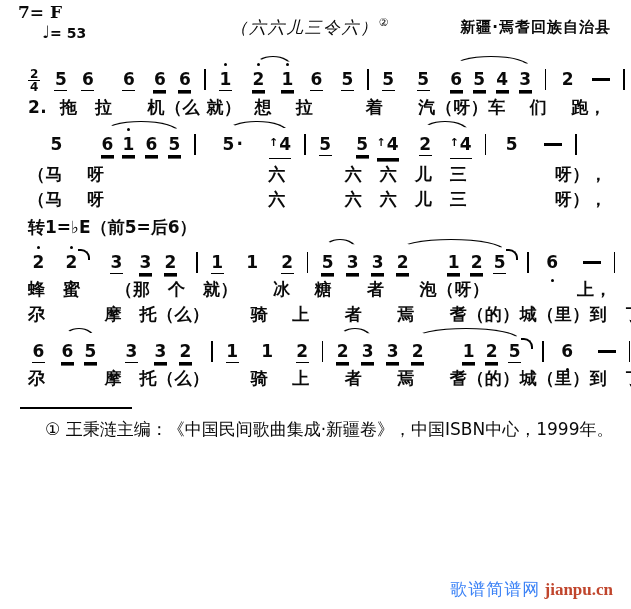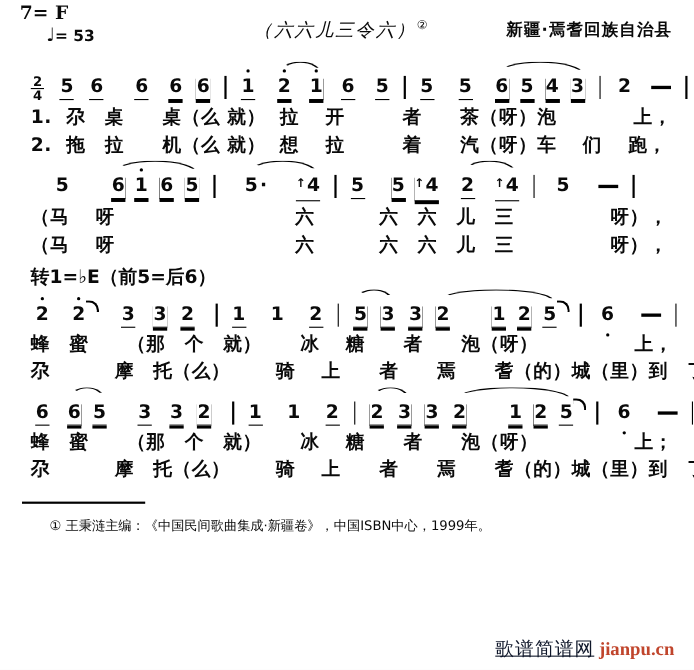--- a/index.html
+++ b/index.html
@@ -58,21 +58,21 @@
   .dash::after{content:"";position:absolute;left:0;right:0;top:9px;height:2.5px;background:#000;}
   .slur{position:absolute;top:0;height:11px;box-sizing:border-box;
     border:2px solid transparent;border-top:1.8px solid #000;
     border-radius:50% / 100% 100% 0 0;}
   .lyric{font-size:17px;line-height:25px;white-space:pre;font-weight:600;
     letter-spacing:0.5px;font-family:"DejaVu Sans",sans-serif;}
   
   .credit{text-align:right;padding-right:22px;margin-top:10px;font-weight:bold;
     font-size:15px;font-family:"DejaVu Sans",sans-serif;letter-spacing:1px;}
   .footrule{width:112px;height:1.6px;background:#000;margin:16px 0 9px 20px;}
-  .footnote{padding-left:45px;font-size:12px;line-height:23px;
+  .footnote{padding-left:45px;font-size:17px;line-height:23px;
     font-family:"DejaVu Sans",sans-serif;}
   .watermark{position:absolute;right:18px;bottom:8px;font-size:17px;}
   .watermark .site{color:#8b8b8b;letter-spacing:1px;}
   .watermark .url{font-weight:bold;font-family:Liberation Serif, serif;}
 </style>
 </head>
 <body>
 
 <div class="page">
 
@@ -80,43 +80,41 @@
   <div class="meta">
     <div class="key-sig">7= F</div>
     <div class="tempo"><span class="note-glyph">♩</span><span>= 53</span></div>
     <div class="subtitle"><span>（六六儿三令六）</span><sup>②</sup></div>
     <div class="region">新疆·焉耆回族自治县</div>
   </div>
 
   <div id="score">
       <div class="system">
         <div class="note-row"><span class="timesig"><span class="ts-top">2</span><span class="ts-bot">4</span></span><span class="note u1"><span class="digit">5</span></span><span class="note u1" style="margin-left: 10px;"><span class="digit">6</span></span><span class="note u1" style="margin-left: 24px;"><span class="digit">6</span></span><span class="note u2" style="margin-left: 14px;"><span class="digit">6</span></span><span class="note u2" style="margin-left: 8px;"><span class="digit">6</span></span><span class="barline"></span><span class="note u1"><span class="digit">1</span><i class="hi"></i></span><span class="note u2" style="margin-left: 16px;"><span class="digit">2</span><i class="hi"></i></span><span class="note u2" style="margin-left: 12px;"><span class="digit">1</span><i class="hi"></i></span><span class="note u1" style="margin-left: 12px;"><span class="digit">6</span></span><span class="note u1" style="margin-left: 14px;"><span class="digit">5</span></span><span class="barline"></span><span class="note u1"><span class="digit">5</span></span><span class="note u1" style="margin-left: 18px;"><span class="digit">5</span></span><span class="note u2" style="margin-left: 16px;"><span class="digit">6</span></span><span class="note u2" style="margin-left: 6px;"><span class="digit">5</span></span><span class="note u2" style="margin-left: 6px;"><span class="digit">4</span></span><span class="note u2" style="margin-left: 6px;"><span class="digit">3</span></span><span class="barline"></span><span class="note" style="margin-left: 6px;"><span class="digit">2</span></span><span class="dash" style="margin-left: 14px;"></span><span class="barline"></span><span class="slur" style="left: 225.95px; width: 38.1px;"></span><span class="slur" style="left: 423.95px; width: 78.1px;"></span></div>
-        <div class="lyric">1.  尕　桌　　桌（么 就）  拉　 开　　　者　　茶（呀）泡　　　　上，</div>
         <div class="lyric">2.  拖　拉　　机（么 就）  想　 拉　　　着　　汽（呀）车　 们　 跑，</div>
       </div>
       <div class="system">
         <div class="note-row"><span class="note" style="margin-left: 22px;"><span class="digit">5</span></span><span class="note u2" style="margin-left: 34px;"><span class="digit">6</span></span><span class="note u2"><span class="digit">1</span><i class="hi"></i></span><span class="note u2" style="margin-left: 6px;"><span class="digit">6</span></span><span class="note u2" style="margin-left: 6px;"><span class="digit">5</span></span><span class="barline"></span><span class="note" style="margin-left: 18px;"><span class="digit">5</span><i class="augdot">·</i></span><span class="note u1" style="margin-left: 22px;"><i class="arrow">↑</i><span class="digit">4</span></span><span class="barline"></span><span class="note u1"><span class="digit">5</span></span><span class="note u2" style="margin-left: 20px;"><span class="digit">5</span></span><span class="note u2"><i class="arrow">↑</i><span class="digit">4</span></span><span class="note u1" style="margin-left: 16px;"><span class="digit">2</span></span><span class="note u1" style="margin-left: 14px;"><i class="arrow">↑</i><span class="digit">4</span></span><span class="barline"></span><span class="note" style="margin-left: 10px;"><span class="digit">5</span></span><span class="dash" style="margin-left: 22px;"></span><span class="barline"></span><span class="slur" style="left: 74.95px; width: 76.1px;"></span><span class="slur" style="left: 198px; width: 61.7px;"></span><span class="slur" style="left: 392.95px; width: 47.75px;"></span></div>
         <div class="lyric">（马　 呀　　　　　　　　　 六　　　 六　六　儿　三　　　　　呀），</div>
         <div class="lyric">（马　 呀　　　　　　　　　 六　　　 六　六　儿　三　　　　　呀），</div>
       </div>
       <div class="system">
         <div class="modulation">转1=♭E（前5=后6）</div>
         <div class="note-row"><span class="note"><span class="digit">2</span><i class="hi"></i></span><span class="note" style="margin-left: 16px;"><span class="digit">2</span><i class="hi"></i><i class="hook"></i></span><span class="note u1" style="margin-left: 28px;"><span class="digit">3</span></span><span class="note u2" style="margin-left: 12px;"><span class="digit">3</span></span><span class="note u2" style="margin-left: 8px;"><span class="digit">2</span></span><span class="barline" style="margin-left: 15px;"></span><span class="note u1"><span class="digit">1</span></span><span class="note" style="margin-left: 18px;"><span class="digit">1</span></span><span class="note u1" style="margin-left: 18px;"><span class="digit">2</span></span><span class="barline"></span><span class="note u2"><span class="digit">5</span></span><span class="note u2" style="margin-left: 8px;"><span class="digit">3</span></span><span class="note u2" style="margin-left: 8px;"><span class="digit">3</span></span><span class="note u2" style="margin-left: 8px;"><span class="digit">2</span></span><span class="note u2" style="margin-left: 34px;"><span class="digit">1</span></span><span class="note u2" style="margin-left: 6px;"><span class="digit">2</span></span><span class="note u1" style="margin-left: 6px;"><span class="digit">5</span><i class="hook"></i></span><span class="barline" style="margin-left: 17px;"></span><span class="note" style="margin-left: 8px;"><span class="digit">6</span><i class="lo"></i></span><span class="dash" style="margin-left: 20px;"></span><span class="barline"></span><span class="slur" style="left: 294.95px; width: 34.1px;"></span><span class="slur" style="left: 369.95px; width: 106.1px;"></span></div>
         <div class="lyric">蜂　蜜　　（那　个　就）　　冰　 糖　　者　　泡（呀）　　　　　上，</div>
         <div class="lyric">尕　　　 摩　托（么）　　 骑　 上　　者　　焉　　耆（的）城（里）到　了，</div>
       </div>
       <div class="system">
         <div class="note-row"><span class="note u1"><span class="digit">6</span></span><span class="note u2" style="margin-left: 12px;"><span class="digit">6</span></span><span class="note u2" style="margin-left: 6px;"><span class="digit">5</span></span><span class="note u1" style="margin-left: 24px;"><span class="digit">3</span></span><span class="note u2" style="margin-left: 12px;"><span class="digit">3</span></span><span class="note u2" style="margin-left: 8px;"><span class="digit">2</span></span><span class="barline" style="margin-left: 15px;"></span><span class="note u1"><span class="digit">1</span></span><span class="note" style="margin-left: 18px;"><span class="digit">1</span></span><span class="note u1" style="margin-left: 18px;"><span class="digit">2</span></span><span class="barline"></span><span class="note u2"><span class="digit">2</span></span><span class="note u2" style="margin-left: 8px;"><span class="digit">3</span></span><span class="note u2" style="margin-left: 8px;"><span class="digit">3</span></span><span class="note u2" style="margin-left: 8px;"><span class="digit">2</span></span><span class="note u2" style="margin-left: 34px;"><span class="digit">1</span></span><span class="note u2" style="margin-left: 6px;"><span class="digit">2</span></span><span class="note u1" style="margin-left: 6px;"><span class="digit">5</span><i class="hook"></i></span><span class="barline" style="margin-left: 17px;"></span><span class="note" style="margin-left: 8px;"><span class="digit">6</span><i class="lo"></i></span><span class="dash" style="margin-left: 20px;"></span><span class="barline final"><i class="thin"></i></span><span class="slur" style="left: 34.95px; width: 32.1px;"></span><span class="slur" style="left: 309.95px; width: 34.1px;"></span><span class="slur" style="left: 384.95px; width: 106.1px;"></span></div>
-        <div class="lyric">蜂　蜜　　（那　个　就）　　冰　 糖　　者　　泡（呀）　　　　　上；</div>
         <div class="lyric">尕　　　 摩　托（么）　　 骑　 上　　者　　焉　　耆（的）城（里）到　了。</div>
       </div>
     </div>
 
 
   <div class="footrule"></div>
   <div class="footnote">① 王秉涟主编：《中国民间歌曲集成·新疆卷》，中国ISBN中心，1999年。</div>
 
   <div class="watermark">
-    <span class="site" style="color: #0f172a; text-decoration: underline;">歌谱简谱网</span>
+    <span class="site" style="color: #3b82f6;">歌谱简谱网</span>
     <span class="url" style="color: rgb(192, 69, 44);">jianpu.cn</span>
   </div>
 
 </div>
 
 </body></html>

